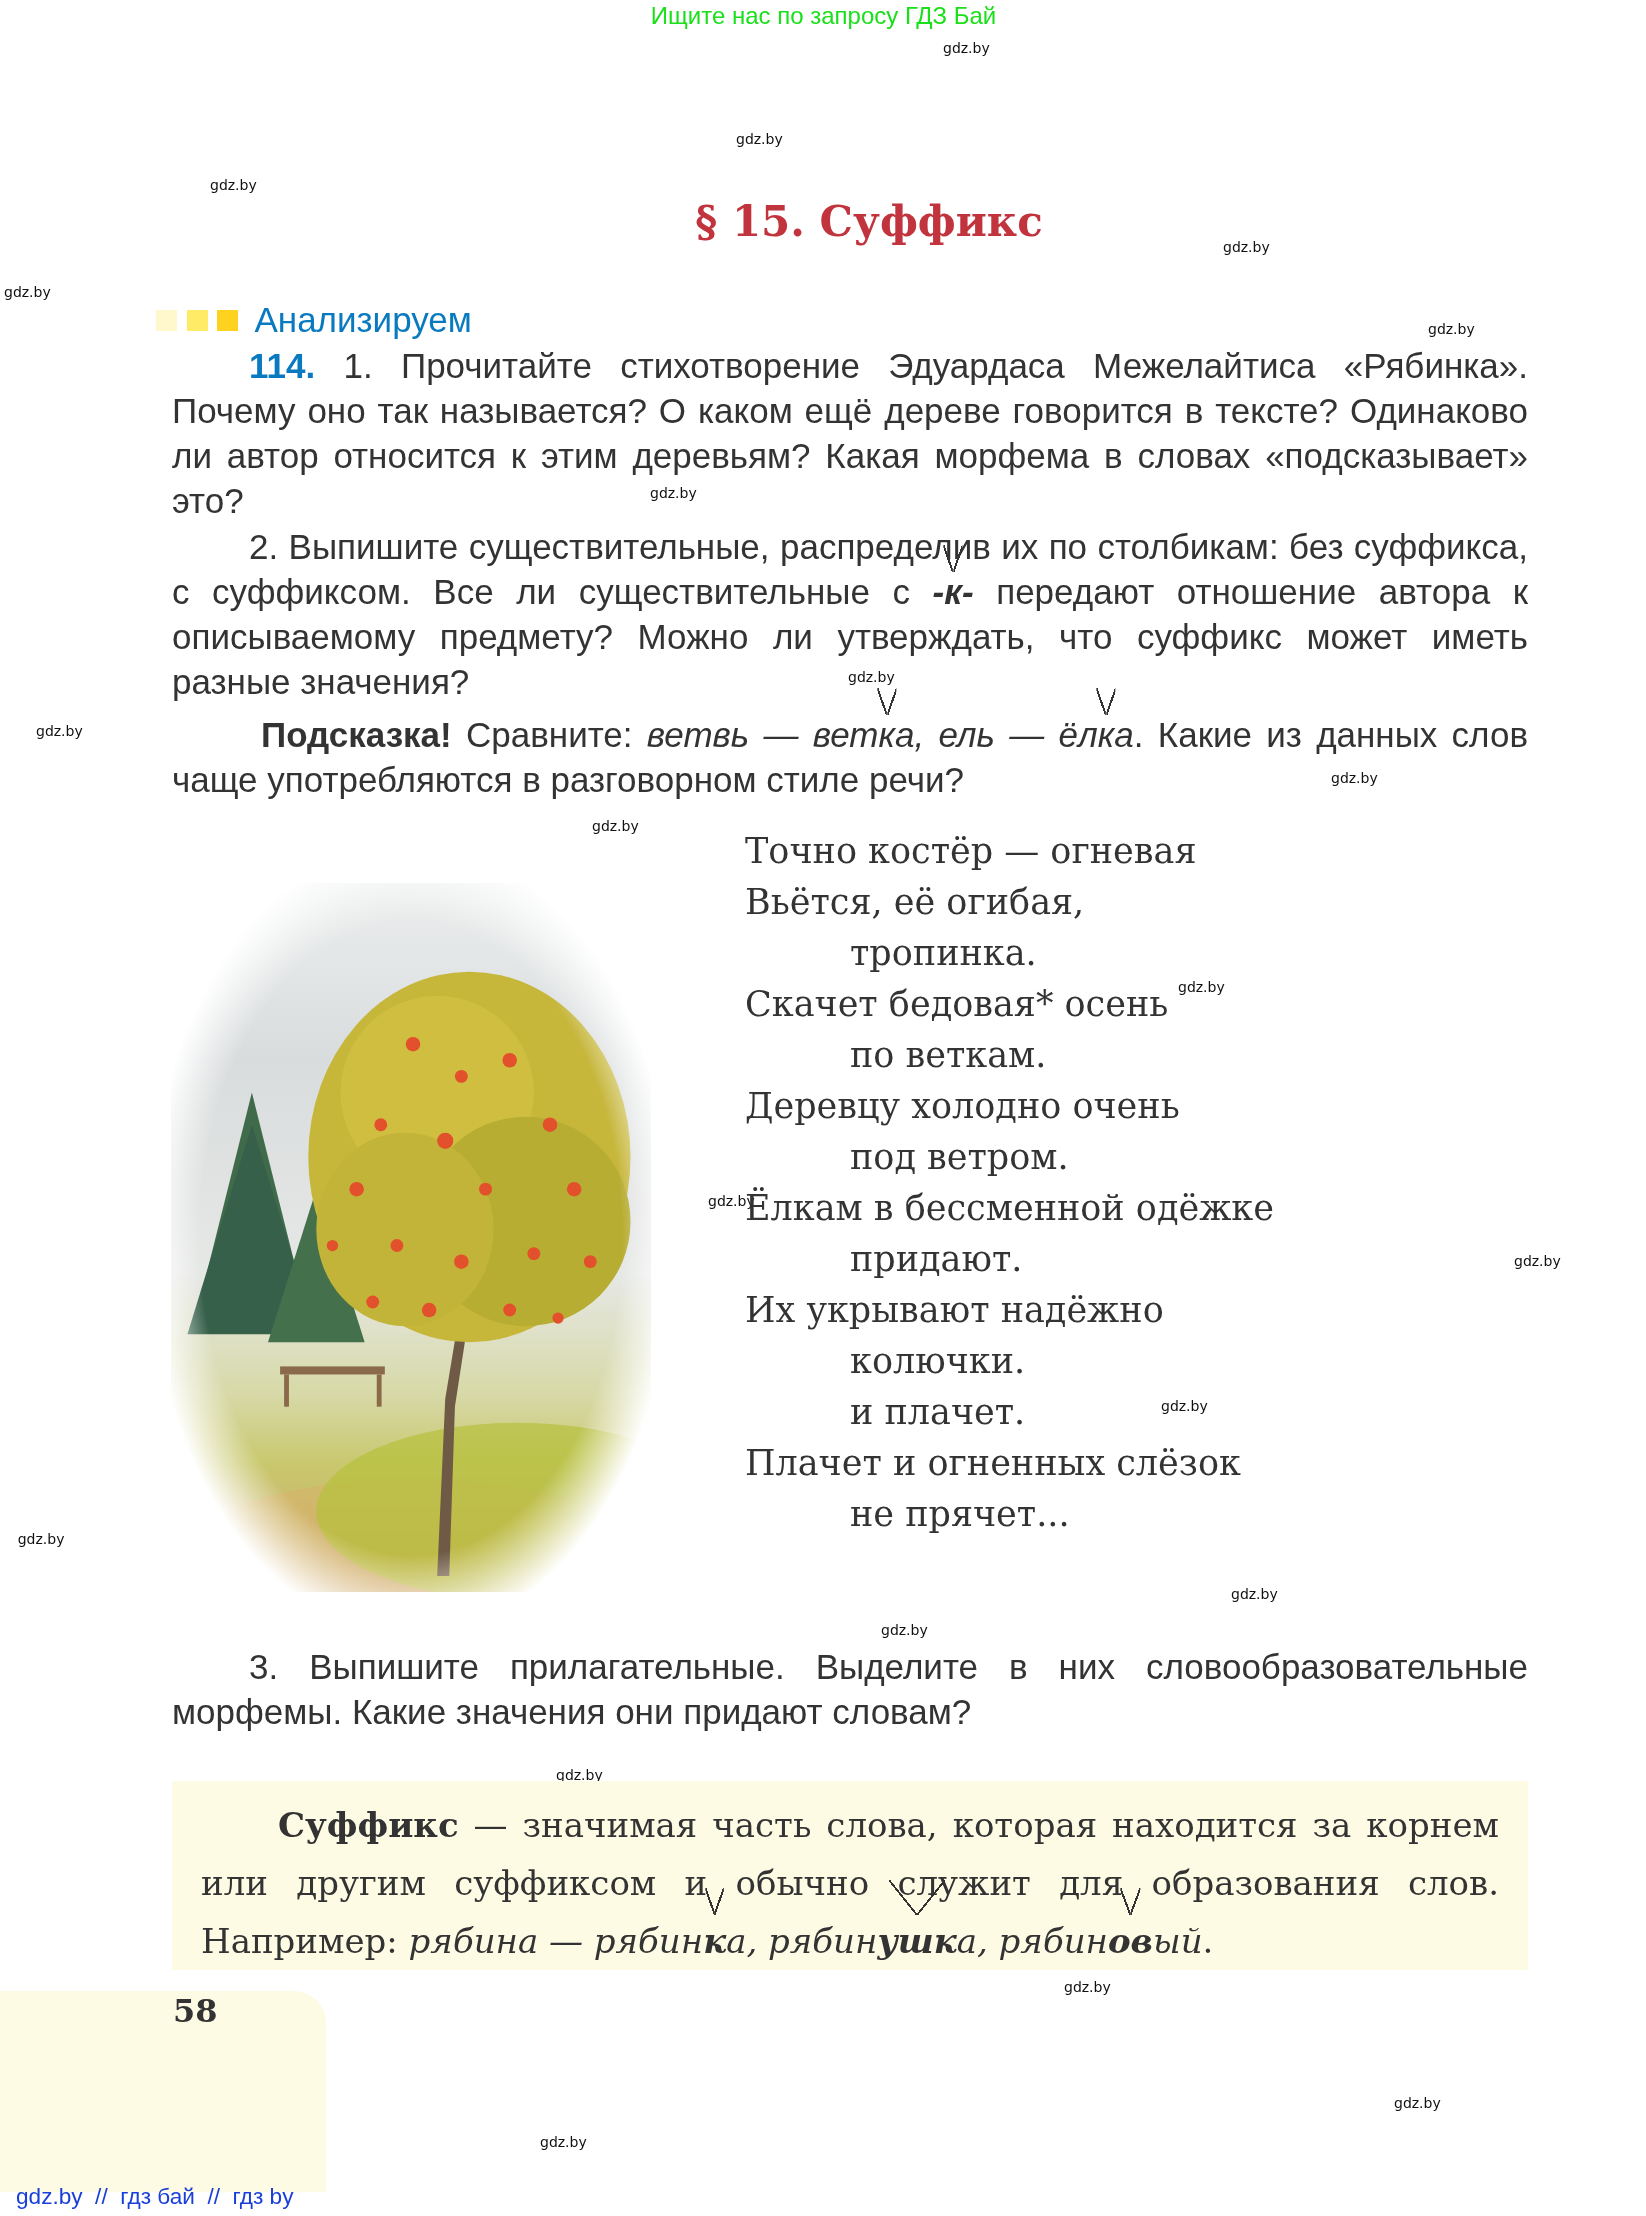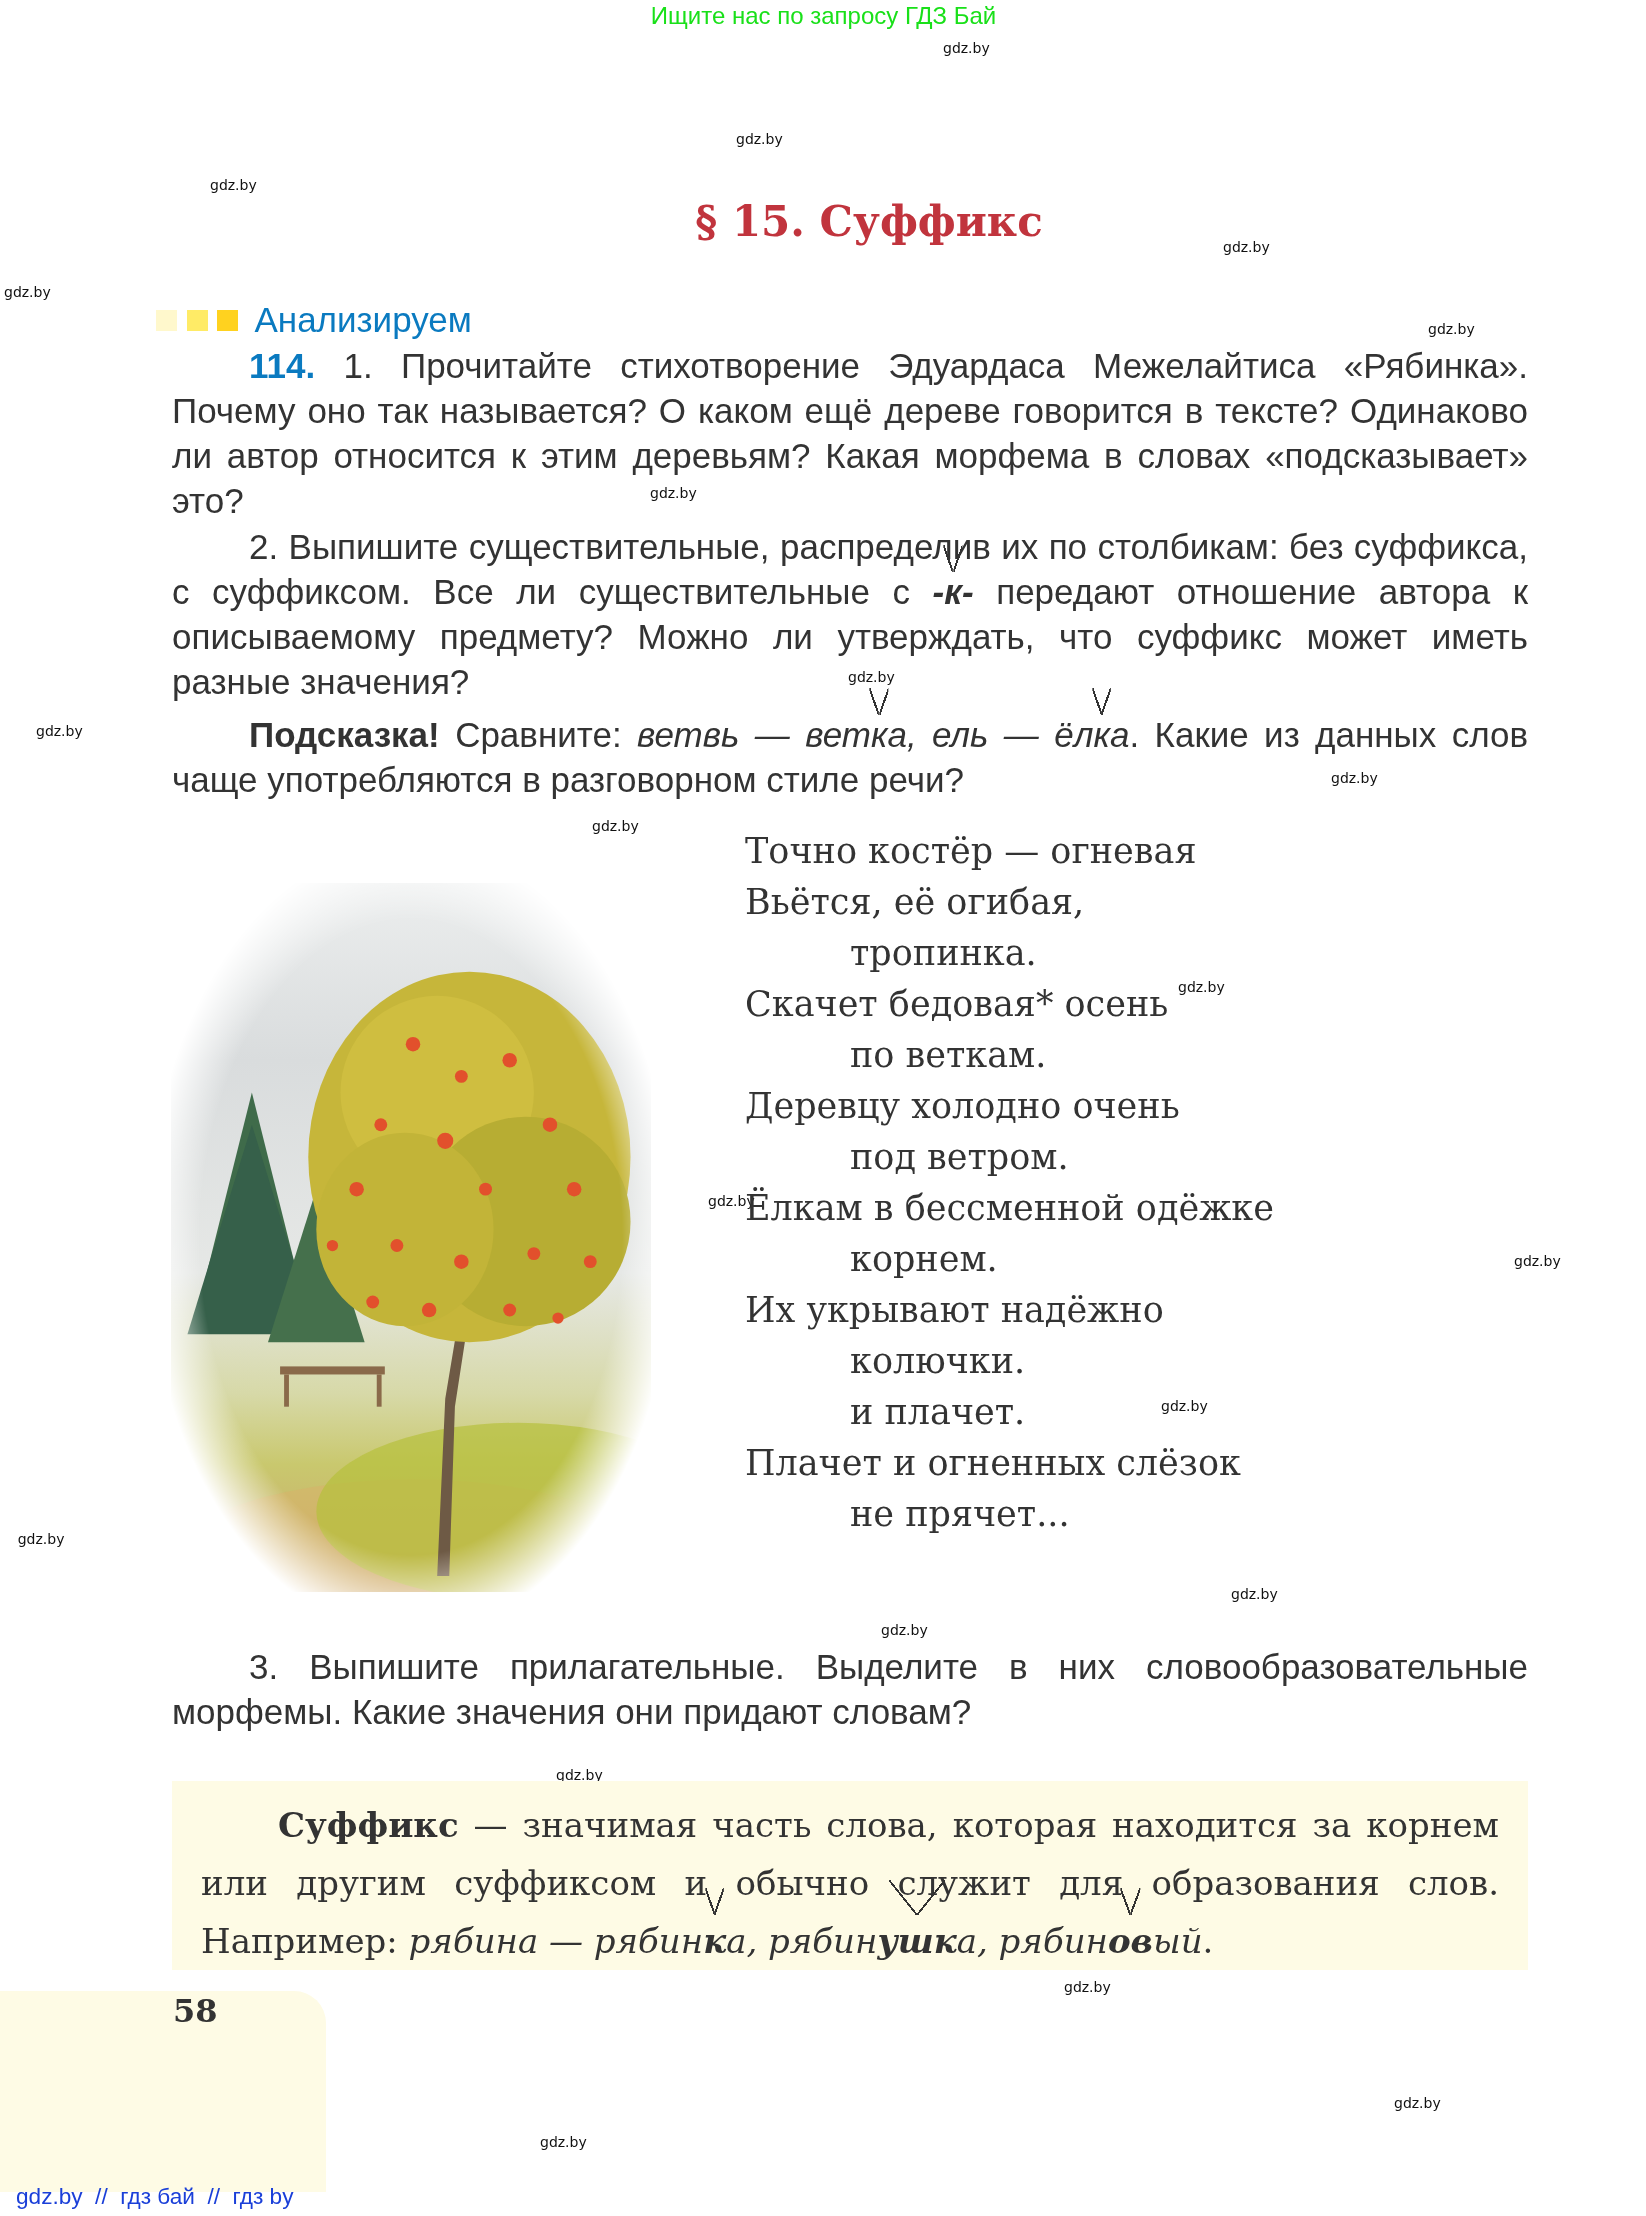--- a/index.html
+++ b/index.html
@@ -7,21 +7,21 @@
   .wm { position:absolute; font-family:"DejaVu Sans", sans-serif; font-size:14px; color:#111; white-space:nowrap; }
   .top-banner { position:absolute; left:0; width:1647px; top:1.6px; text-align:center; color:#19e019; font-family:"Liberation Sans", sans-serif; font-size:24px; }
   .title { position:absolute; left:0; width:1647px; top:197px; text-align:center; padding-left:91px; box-sizing:border-box;
            color:#c1343d; font-family:"DejaVu Serif", serif; font-weight:bold; font-size:42px; }
   .section-head { position:absolute; left:156px; top:300px; display:flex; align-items:center; gap:0; }
   .sq { width:21px; height:21px; margin-right:9.7px; }
   .sec-label { color:#0a7ac0; font-family:"Liberation Sans", sans-serif; font-size:35px; margin-left:6.4px; }
   .para { position:absolute; left:172px; width:1356px; font-family:"Liberation Sans", sans-serif; font-size:35px; color:#333333; line-height:45px; text-align:justify; }
   .para .indent { display:inline-block; width:77px; }
   .num { color:#0a7ac0; font-weight:bold; }
-  .hint-bold { font-weight:bold; }
+  .hint-bold { font-weight:bold;margin-left:12px; }
   .it { font-style:italic; }
   .suff { position:relative; display:inline-block; }
   .suff::before { content:""; position:absolute; left:50%; top:-24px; width:19.3px; height:27px; transform:translateX(-50%);
      background:
        linear-gradient(to top right, transparent calc(50% - 1px), #333 calc(50% - 1px), #333 calc(50% + 1px), transparent calc(50% + 1px)) left/50% 100% no-repeat,
        linear-gradient(to top left, transparent calc(50% - 1px), #333 calc(50% - 1px), #333 calc(50% + 1px), transparent calc(50% + 1px)) right/50% 100% no-repeat; }
   .suff.wide::before { width:56px; top:-32px; height:35px; }
   .photo { position:absolute; left:171px; top:883px; width:480px; height:709px; overflow:hidden;
     background: linear-gradient(180deg,#eceeee 0%, #d9dcdd 25%, #e6e8e6 55%, #d7d9a8 72%, #c9c86e 82%, #c9a36a 100%);
     -webkit-mask-image: radial-gradient(ellipse 55% 56% at 50% 50%, #000 80%, transparent 100%);
@@ -129,21 +129,21 @@
 
 <div class="poem" id="poem">
     <div>Точно костёр — огневая</div>
     <div>Вьётся, её огибая,</div>
     <div class="ind">тропинка.</div>
     <div>Скачет бедовая* осень</div>
     <div class="ind">по веткам.</div>
     <div>Деревцу холодно очень</div>
     <div class="ind">под ветром.</div>
     <div>Ёлкам в бессменной одёжке</div>
-    <div class="ind">корнем.</div>
+    <div class="ind">придают.</div>
     <div>Их укрывают надёжно</div>
     <div class="ind">колючки.</div>
     <div class="ind">и плачет.</div>
     <div>Плачет и огненных слёзок</div>
     <div class="ind">не прячет...</div>
   </div>
 
 <div class="para" style="top:1644px;">
   <span class="indent"></span><span>3. Выпишите прилагательные. Выделите в них словообразовательные морфемы. Какие значения они придают словам?</span>
 </div>

